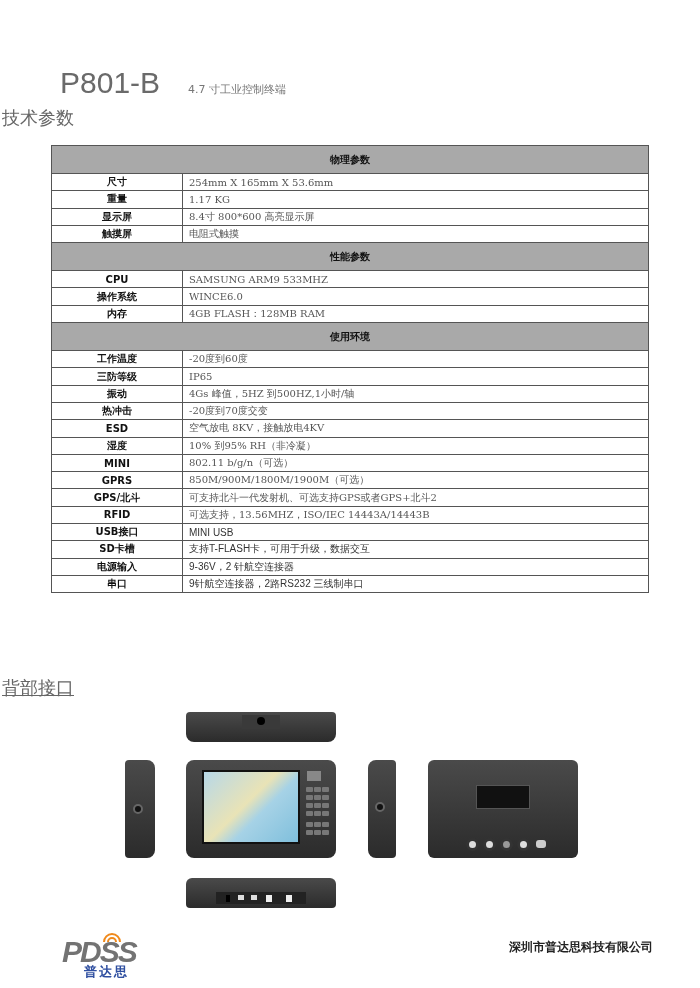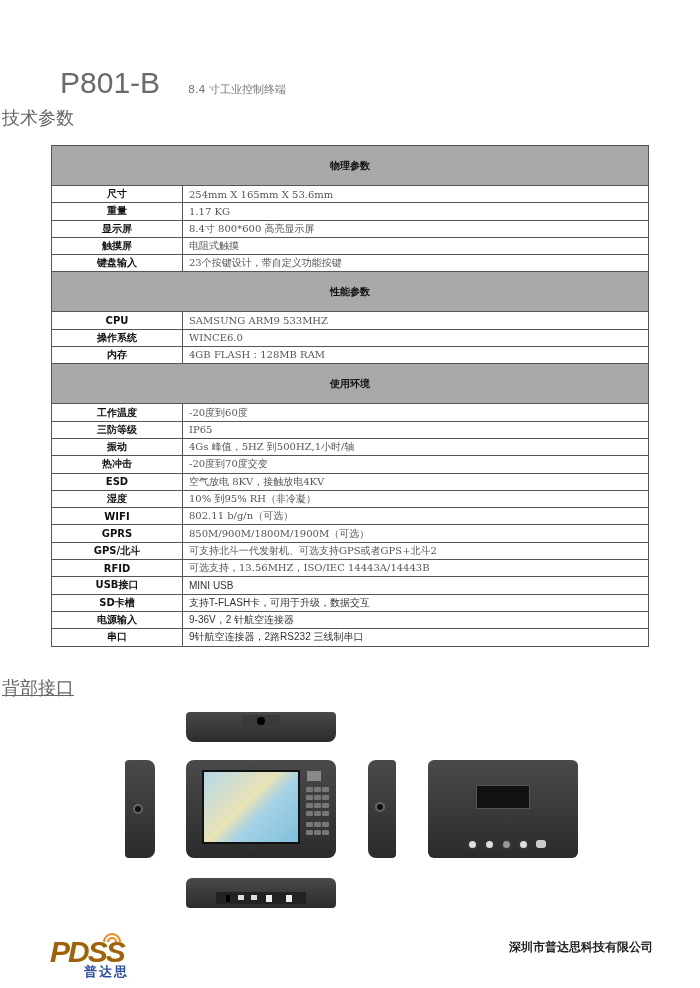--- a/index.html
+++ b/index.html
@@ -4,41 +4,41 @@
 <style>
   * { box-sizing: border-box; margin: 0; padding: 0; }
   body { width: 700px; height: 988px; background: #ffffff; position: relative; overflow: hidden;
          font-family: "DejaVu Sans", "Liberation Sans", sans-serif; color: #222; }
   .title-row { position: absolute; left: 60px; top: 66px; display: flex; align-items: baseline; gap: 23px; }
   .model { font-family: "Liberation Sans", sans-serif; font-size: 30px; color: #6a6a6a; letter-spacing: 0px; }
   .subtitle { font-size: 11px; color: #777; margin-left: 5px; }
   .section-h { position: absolute; left: 2px; font-size: 18px; color: #666; font-family: "DejaVu Serif", serif; }
   table.spec { position: absolute; left: 51px; top: 145px; width: 598px; border-collapse: collapse; font-size: 10px; }
   table.spec td { border: 1px solid #555; height: 17.3px; padding: 0 6px; }
-  table.spec tr.group td { background: #a9a9a9; height: 40px; text-align: center; font-weight: bold; color: #111; border-color: #555; }
+  table.spec tr.group td { background: #a9a9a9; height: 28px; text-align: center; font-weight: bold; color: #111; border-color: #555; }
   table.spec td.label { width: 131px; text-align: center; font-weight: bold; color: #111; }
   table.spec td.value { color: #555; font-family: "DejaVu Serif", serif; }
   table.spec td.value.sans { font-family: Liberation Sans, sans-serif; color: #333; }
   .devices { position: absolute; left: 0; top: 700px; width: 700px; height: 220px; }
   .dev { position: absolute; background: linear-gradient(#4a4a4a, #2b2b2b); border-radius: 6px; }
   .screen { position: absolute; background: linear-gradient(135deg, #b7d8e8 0%, #e9e3b6 45%, #a6d2e6 60%, #7fbfdc 100%); border: 2px solid #111; }
   .key { position: absolute; width: 7px; height: 5px; background: #777; border-radius: 1px; }
   .port { position: absolute; width: 13px; height: 13px; border-radius: 50%; background: #ddd; border: 3px solid #333; }
   .label-plate { position: absolute; background: #111; border: 1px solid #555; }
   .logo { position: absolute; left: 22px; top: 935px; width: 140px; height: 42px; }
-  .logo-text { position: absolute; left: 28px; top: 0px; font-family: "Liberation Sans", sans-serif; font-weight: bold; font-style: italic; font-size: 30px; color: #a16207; letter-spacing: -2px; }
+  .logo-text { position: absolute; left: 40px; top: 0px; font-family: "Liberation Sans", sans-serif; font-weight: bold; font-style: italic; font-size: 30px; color: #737373; letter-spacing: -2px; }
   .logo-cn { position: absolute; left: 62px; top: 28px; font-size: 13px; font-weight: bold; color: #2f4fa0; letter-spacing: 2px; }
   .company { position: absolute; left: 509px; top: 939px; font-size: 12px; font-weight: bold; color: #222; }
 </style>
 </head>
 <body>
 
 <div class="title-row">
   <span class="model">P801-B</span>
-  <span class="subtitle">8.4 寸工业控制终端</span>
+  <span class="subtitle">4.7 寸工业控制终端</span>
 </div>
 
 <div class="section-h" style="top:106px;">技术参数</div>
 
 <table class="spec">
   <tbody>
 
     <tr class="group">
         <td colspan="2">物理参数</td>
       </tr>
@@ -51,24 +51,20 @@
         <td class="value">1.17 KG</td>
       </tr>
     <tr>
         <td class="label">显示屏</td>
         <td class="value">8.4寸 800*600 高亮显示屏</td>
       </tr>
     <tr>
         <td class="label">触摸屏</td>
         <td class="value">电阻式触摸</td>
       </tr>
-    <tr>
-        <td class="label">键盘输入</td>
-        <td class="value">23个按键设计，带自定义功能按键</td>
-      </tr>
 
     <tr class="group">
         <td colspan="2">性能参数</td>
       </tr>
     <tr>
         <td class="label">CPU</td>
         <td class="value">SAMSUNG ARM9  533MHZ</td>
       </tr>
     <tr>
         <td class="label">操作系统</td>
@@ -101,21 +97,21 @@
     <tr>
         <td class="label">ESD</td>
         <td class="value">空气放电 8KV，接触放电4KV</td>
       </tr>
     <tr>
         <td class="label">湿度</td>
         <td class="value">10% 到95% RH（非冷凝）</td>
       </tr>
 
     <tr>
-        <td class="label">WIFI</td>
+        <td class="label">MINI</td>
         <td class="value">802.11 b/g/n（可选）</td>
       </tr>
     <tr>
         <td class="label">GPRS</td>
         <td class="value">850M/900M/1800M/1900M（可选）</td>
       </tr>
     <tr>
         <td class="label">GPS/北斗</td>
         <td class="value">可支持北斗一代发射机、可选支持GPS或者GPS+北斗2</td>
       </tr>

